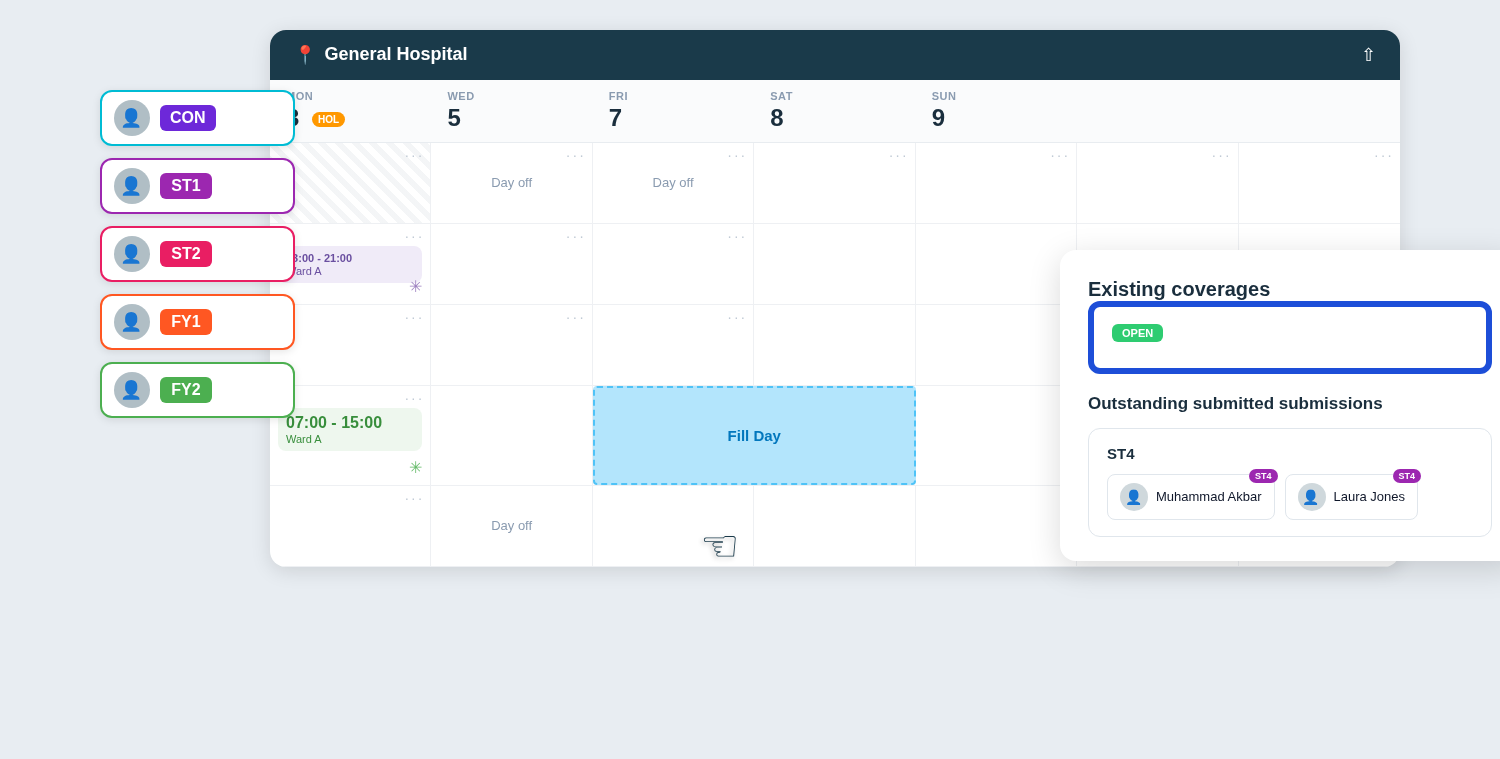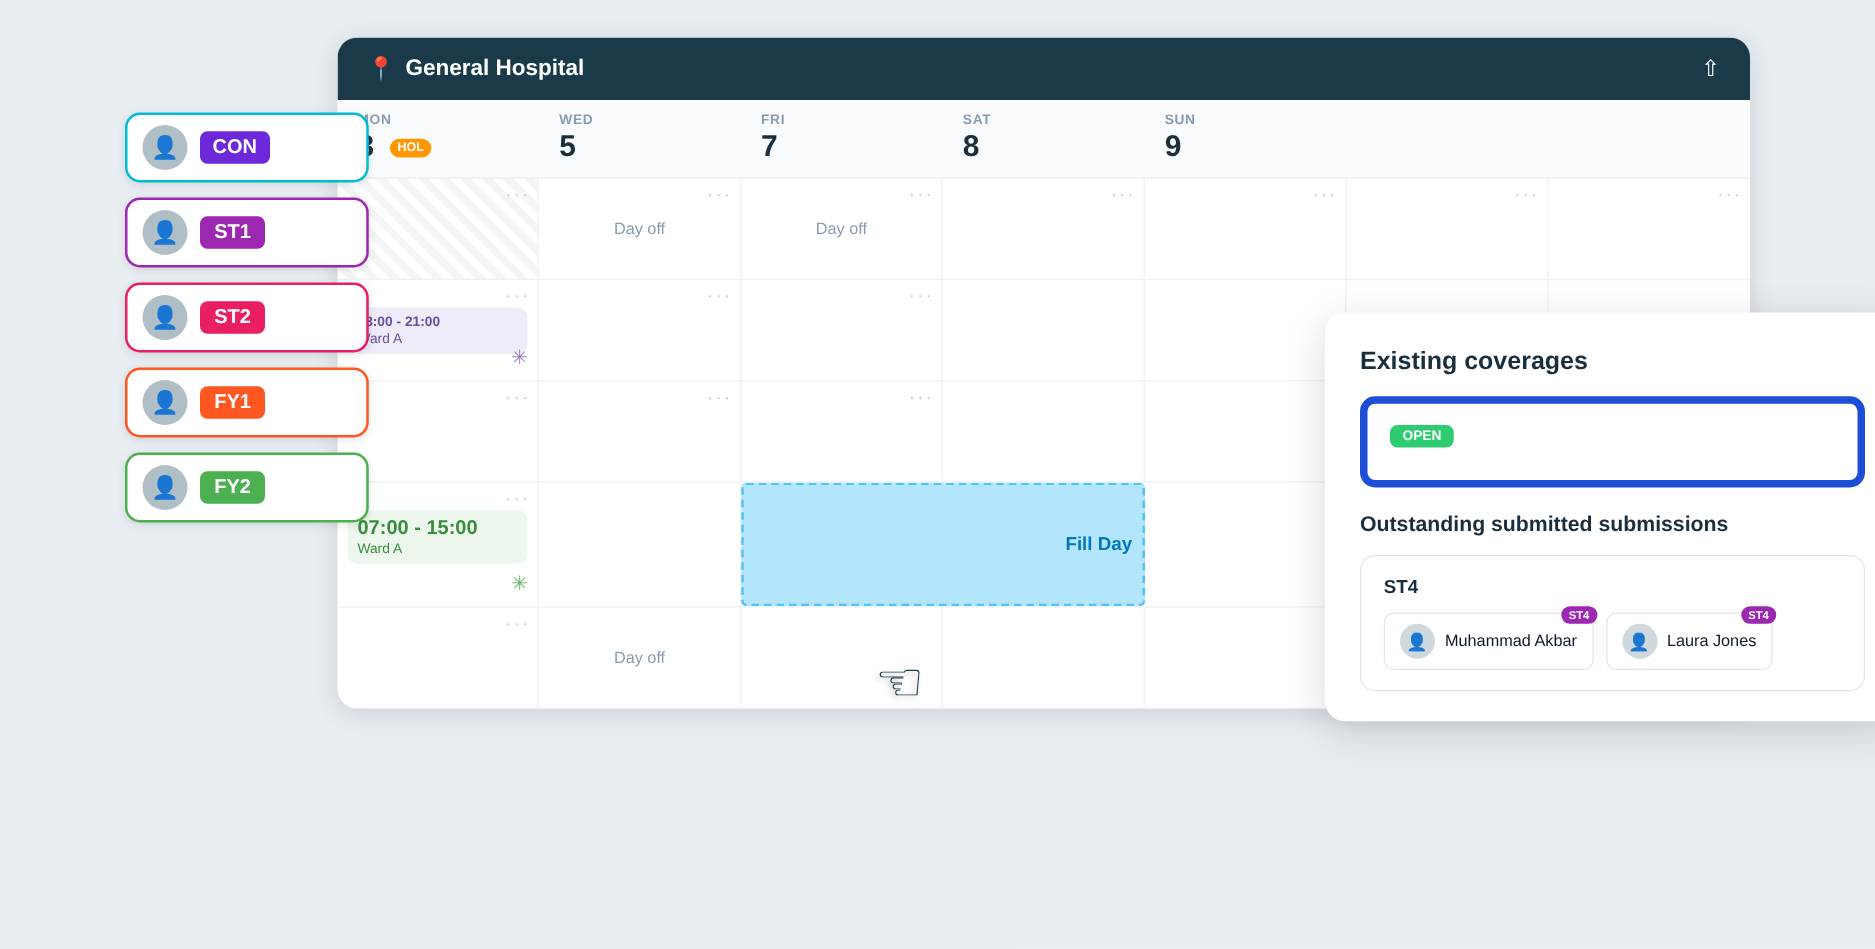--- a/index.html
+++ b/index.html
@@ -242,21 +242,20 @@
       border-radius: 16px;
       box-shadow: 0 8px 32px rgba(0,0,0,0.15);
       padding: 28px 28px 24px;
       z-index: 100;
     }
 
     .popup-title {
       font-size: 20px;
       font-weight: 700;
       color: #1a2e3d;
-      margin-bottom: 16px;
     }
 
     .coverage-card {
       border: 6px solid #1d4ed8;
       border-radius: 12px;
       padding: 16px 18px;
       margin-bottom: 20px;
     }
 
     .open-badge {
@@ -510,21 +509,21 @@
       <div class="calendar-cell" style="position:relative;">
         <span class="cell-dots">···</span>
         <div class="shift-block-green">
           <div class="shift-time-green">07:00 - 15:00</div>
           <div class="shift-location-green">Ward A</div>
         </div>
         <span class="shift-icon-green">✳</span>
       </div>
       <div class="calendar-cell"></div>
 
-      <div class="calendar-cell" style="grid-column: 3 / 5; background:#b3e5fc; border: 2px dashed #4fc3f7; display:flex; align-items:center; justify-content:flex-end; min-height:90px; border-radius:4px;">
+      <div class="calendar-cell" style="grid-column: 3 / 5; background:#b3e5fc; border: 2px dashed #4fc3f7; display:flex; align-items:center; justify-content:center; min-height:90px; border-radius:4px;">
         <span style="font-size:15px;font-weight:600;color:#0277bd;">Fill Day</span>
       </div>
       <div class="calendar-cell"></div>
       <div class="calendar-cell"></div>
       <div class="calendar-cell"></div>
     </div>
 
     <div class="calendar-row">
       <div class="calendar-cell">
         <span class="cell-dots">···</span>

